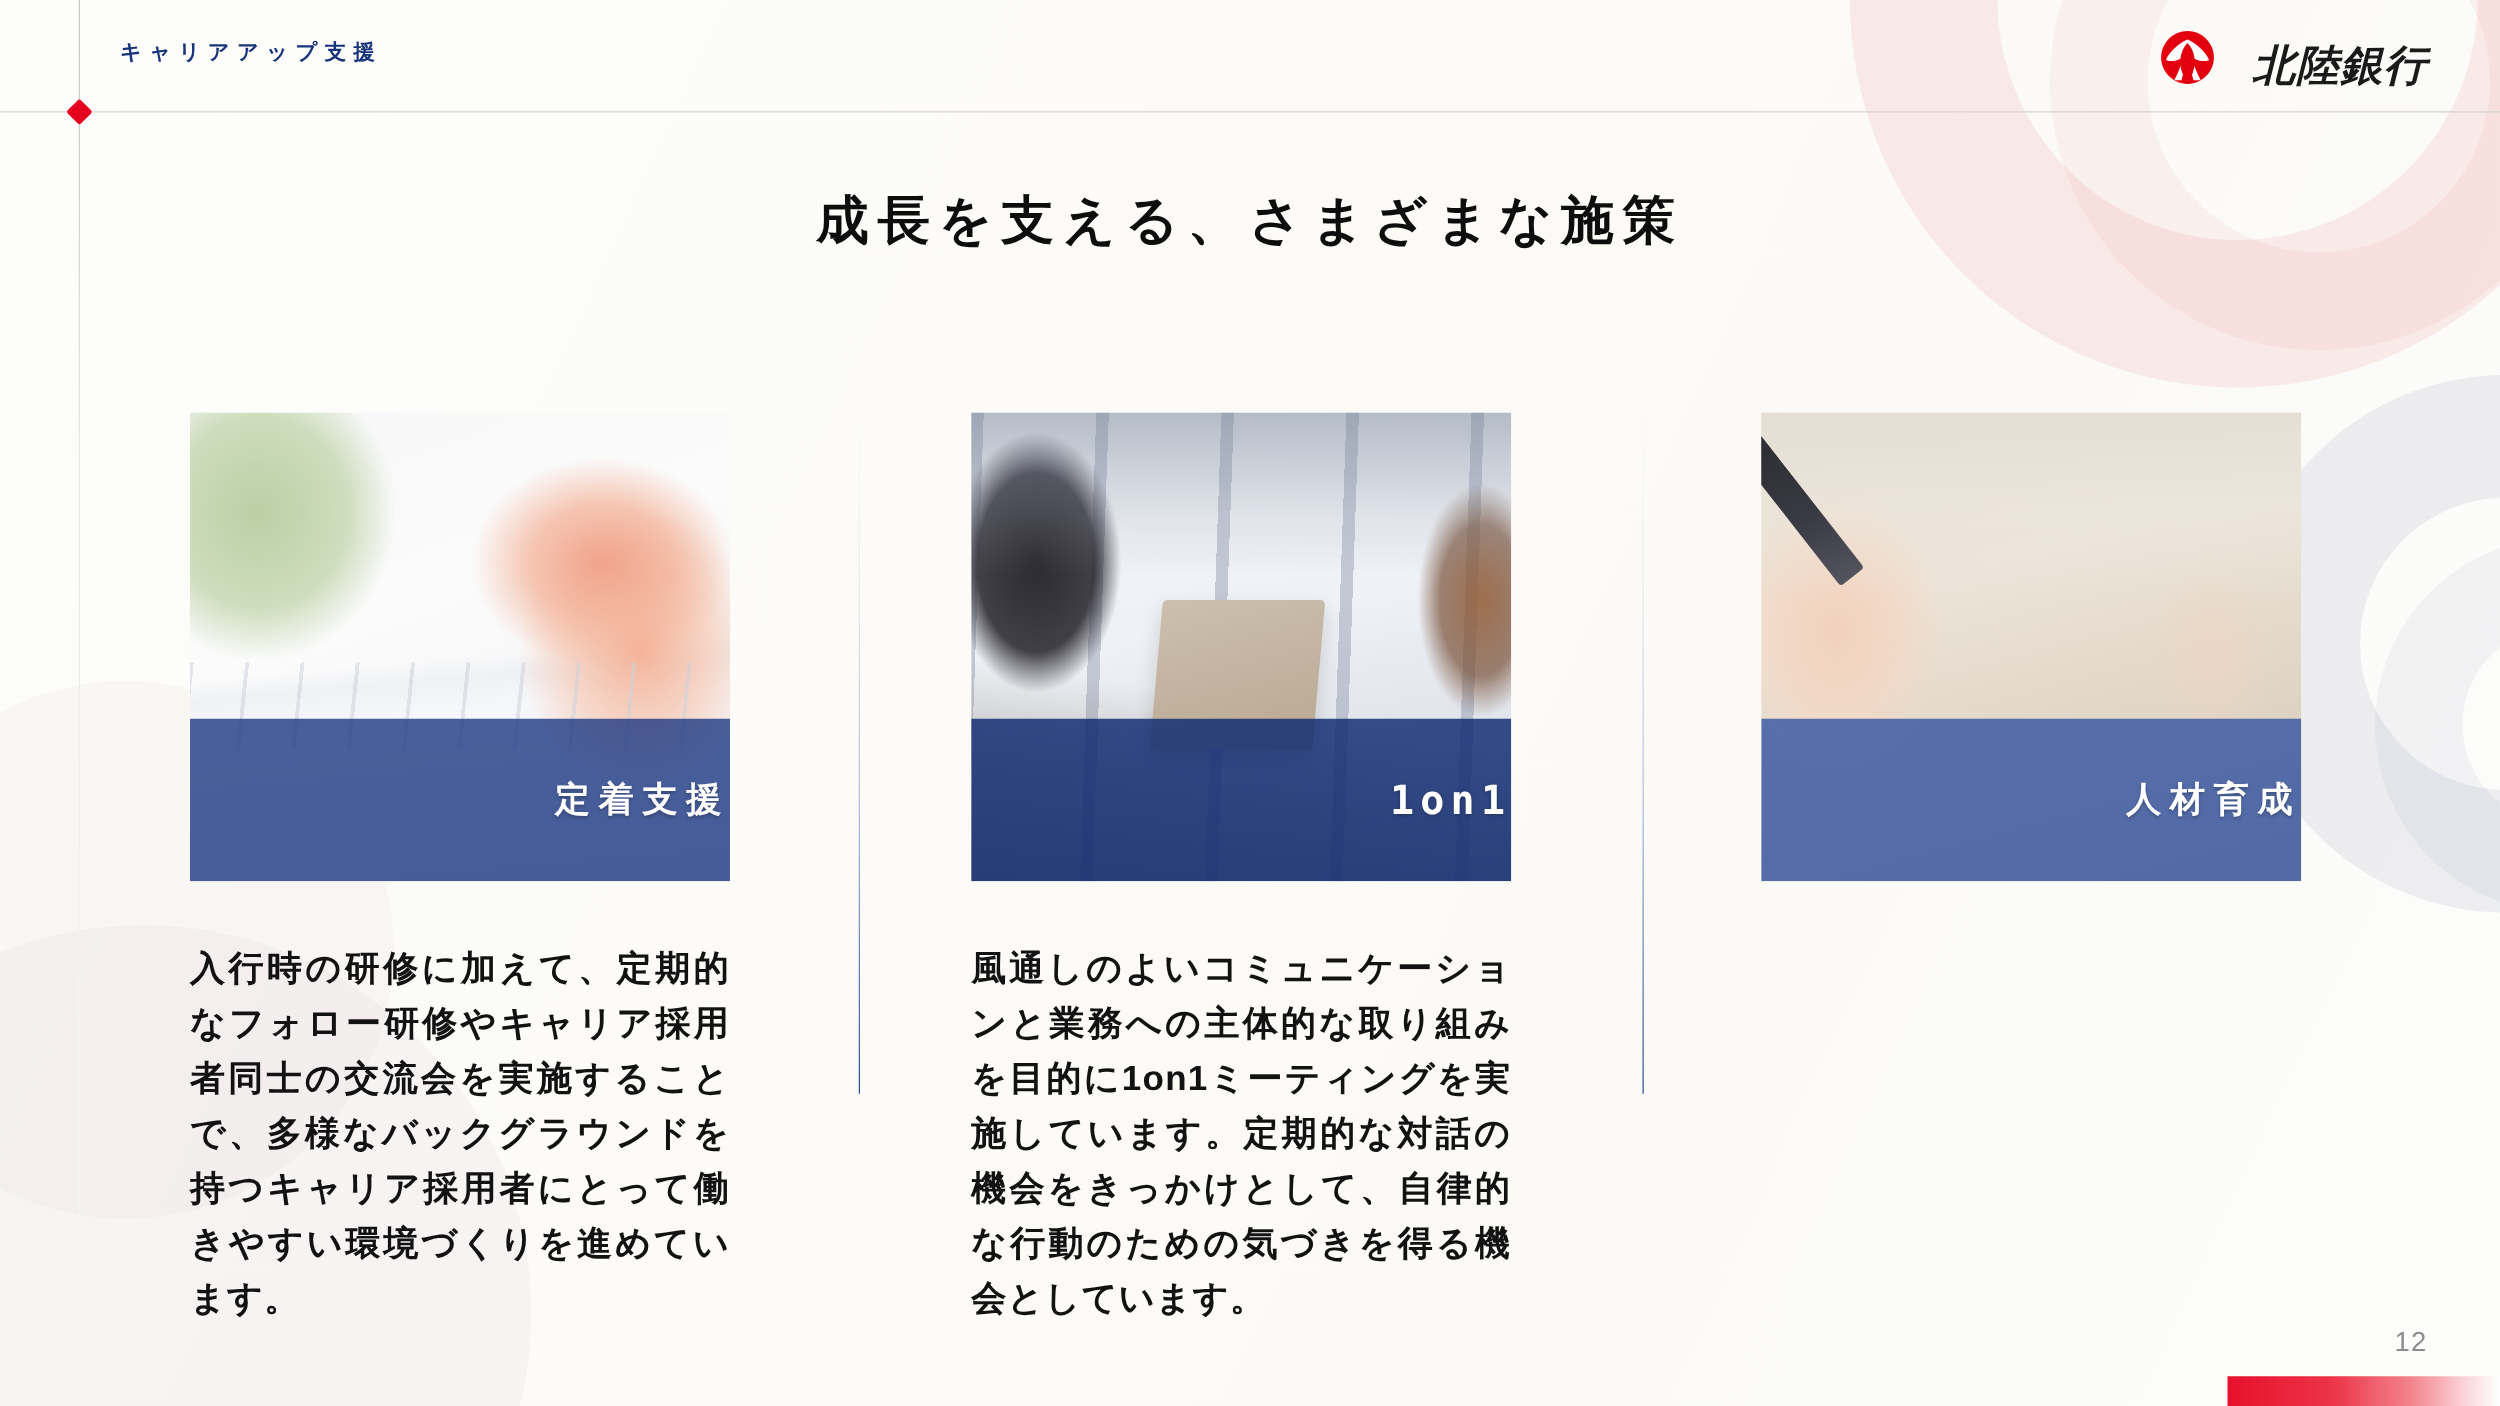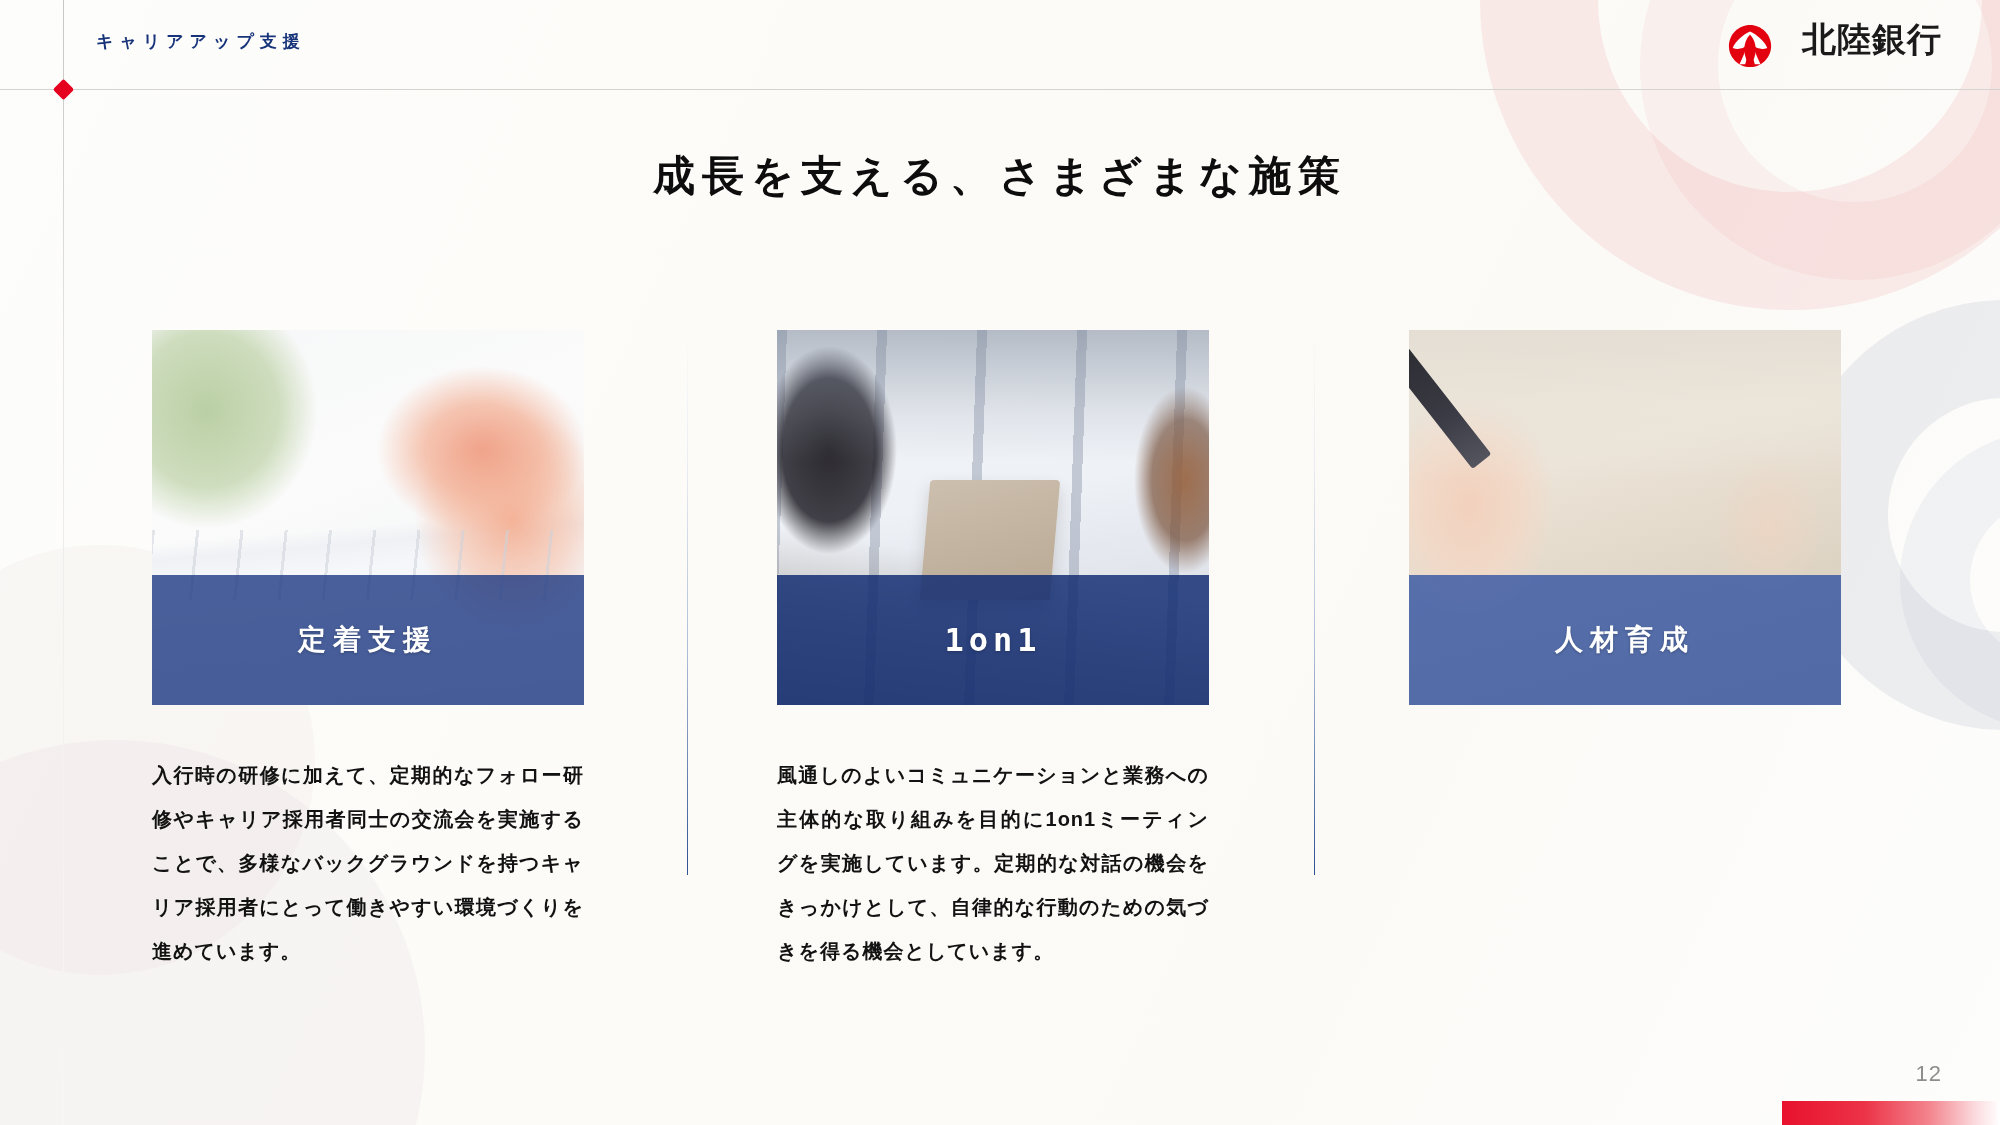--- a/index.html
+++ b/index.html
@@ -62,21 +62,21 @@
     background:linear-gradient(to bottom,#c9c7c4 0%,#cfcdca 8%,#e6e4e2 30%,#f2f1ef 60%,#f7f6f5 100%);
   }
   .diamond {
     position:absolute; left:56px; top:82px; width:15px; height:15px;
     background:#e60020;
     transform:rotate(45deg);
     border-radius:2px;
   }
 
   
-  .logo { position:absolute; right:58px; top:22px; display:flex; align-items:flex-start; gap:28px; }
+  .logo { position:absolute; right:58px; top:22px; display:flex; align-items:flex-end; gap:28px;font-style:italic; }
   .logo-mark { width:48px; height:48px; }
   .logo-text {
     font-size:34px; font-weight:700; letter-spacing:1px; color:#1a1a1a;
     line-height:1; white-space:nowrap;
   }
 
   
   .slide-title {
     position:absolute; left:0; top:148px; width:2000px;
     text-align:center;
@@ -136,36 +136,36 @@
       linear-gradient(165deg,#e6ddd0 0%,#ece4d8 35%,#ded4c4 70%,#d3c9b8 100%);
   }
   .photo-writing::before {
     content:""; position:absolute; left:-10px; top:6px; width:150px; height:24px;
     background:linear-gradient(100deg,#2a2a30 0%,#3a3a44 60%,#55555f 100%);
     transform:rotate(52deg); transform-origin:left top; border-radius:3px;
   }
 
   .photo-overlay {
     position:absolute; left:0; bottom:0; width:100%; height:130px;
-    display:flex; align-items:center; justify-content:center;
+    display:flex; align-items:center; justify-content:flex-end;
   }
   .ov-1 { background:rgba(24,52,128,0.78); }
   .ov-2 { background:rgba(13,40,112,0.82); }
   .ov-3 { background:rgba(41,76,160,0.76); }
 
   .card-label {
     color:#ffffff; font-size:28px; font-weight:700; letter-spacing:7px;
     text-shadow:0 1px 3px rgba(0,0,0,0.25);
     white-space:nowrap;
   }
   .card-label.latin { letter-spacing:5px; font-family:"DejaVu Sans Mono","Liberation Mono",monospace; font-size:32px; }
 
   .card-body {
     margin-top:48px;
-    font-size:20px; line-height:44px; font-weight:700;
+    font-size:28px; line-height:44px; font-weight:700;
     color:#121212; letter-spacing:1.0px;
     width:432px;
     text-align:justify;
   }
 
   
   .divider {
     position:absolute; top:330px; width:1px; height:545px;
     background:linear-gradient(to bottom, rgba(255,255,255,0) 0%, rgba(210,218,234,0.45) 25%, rgba(150,170,206,0.8) 60%, #2e4f92 100%);
   }

